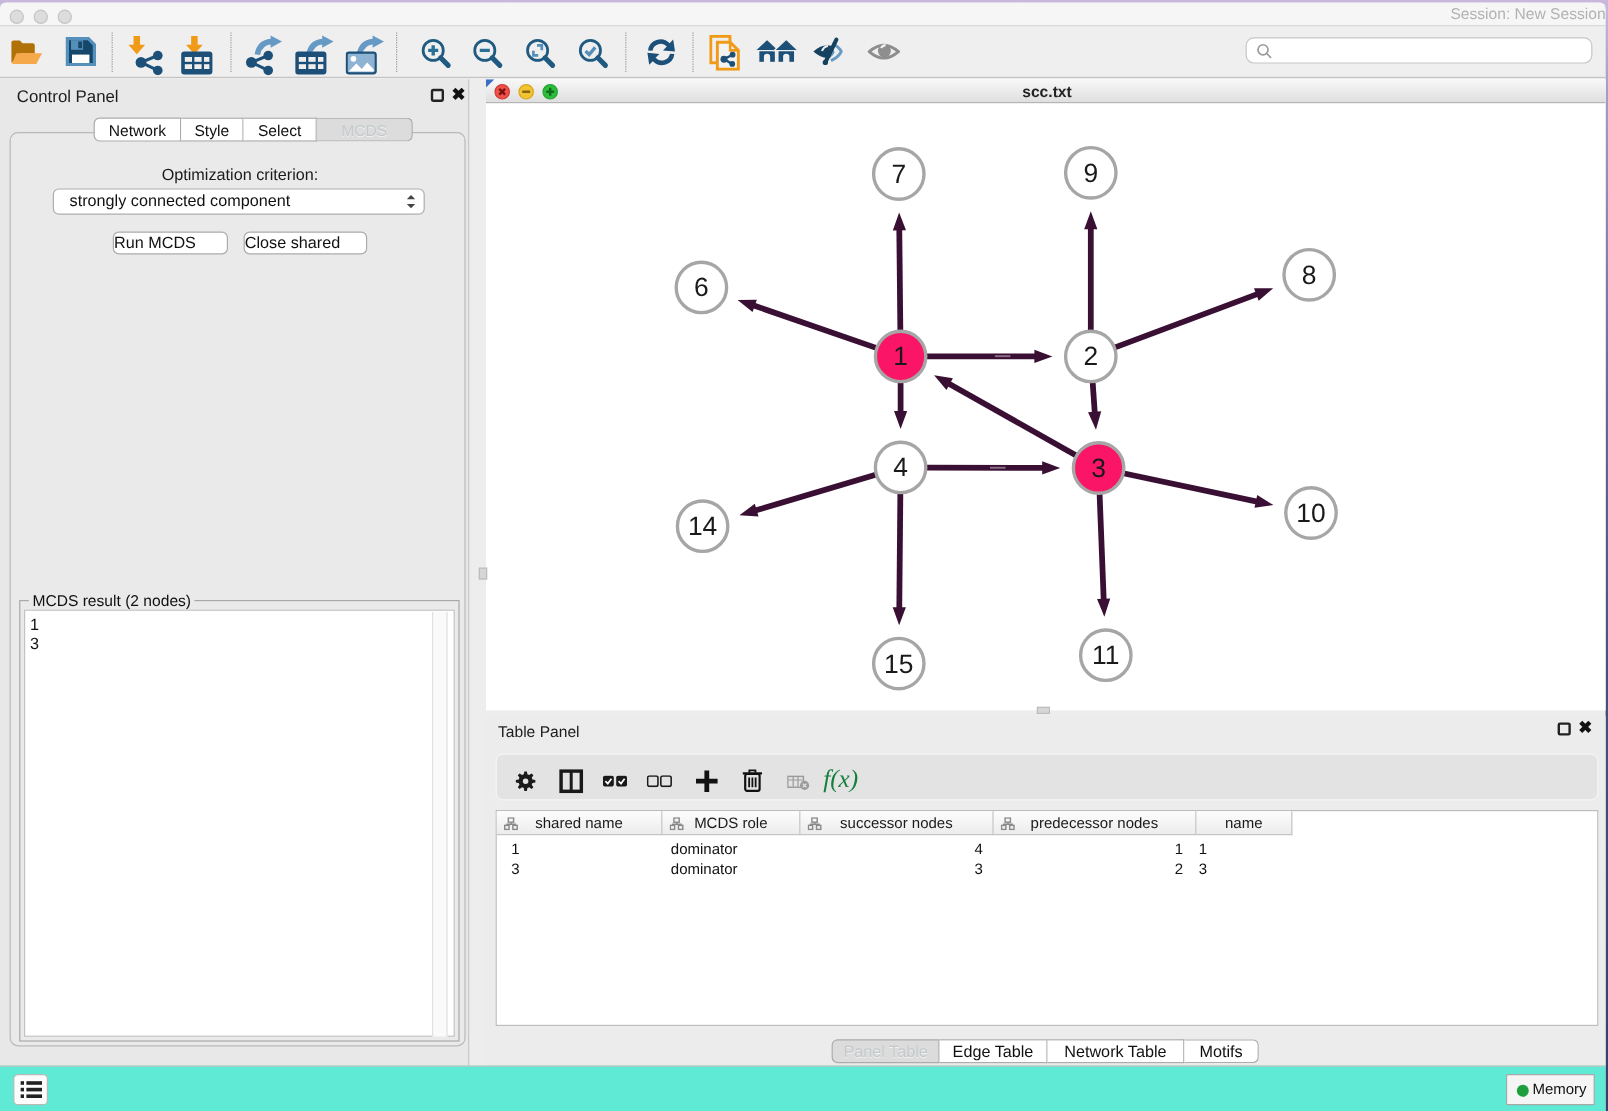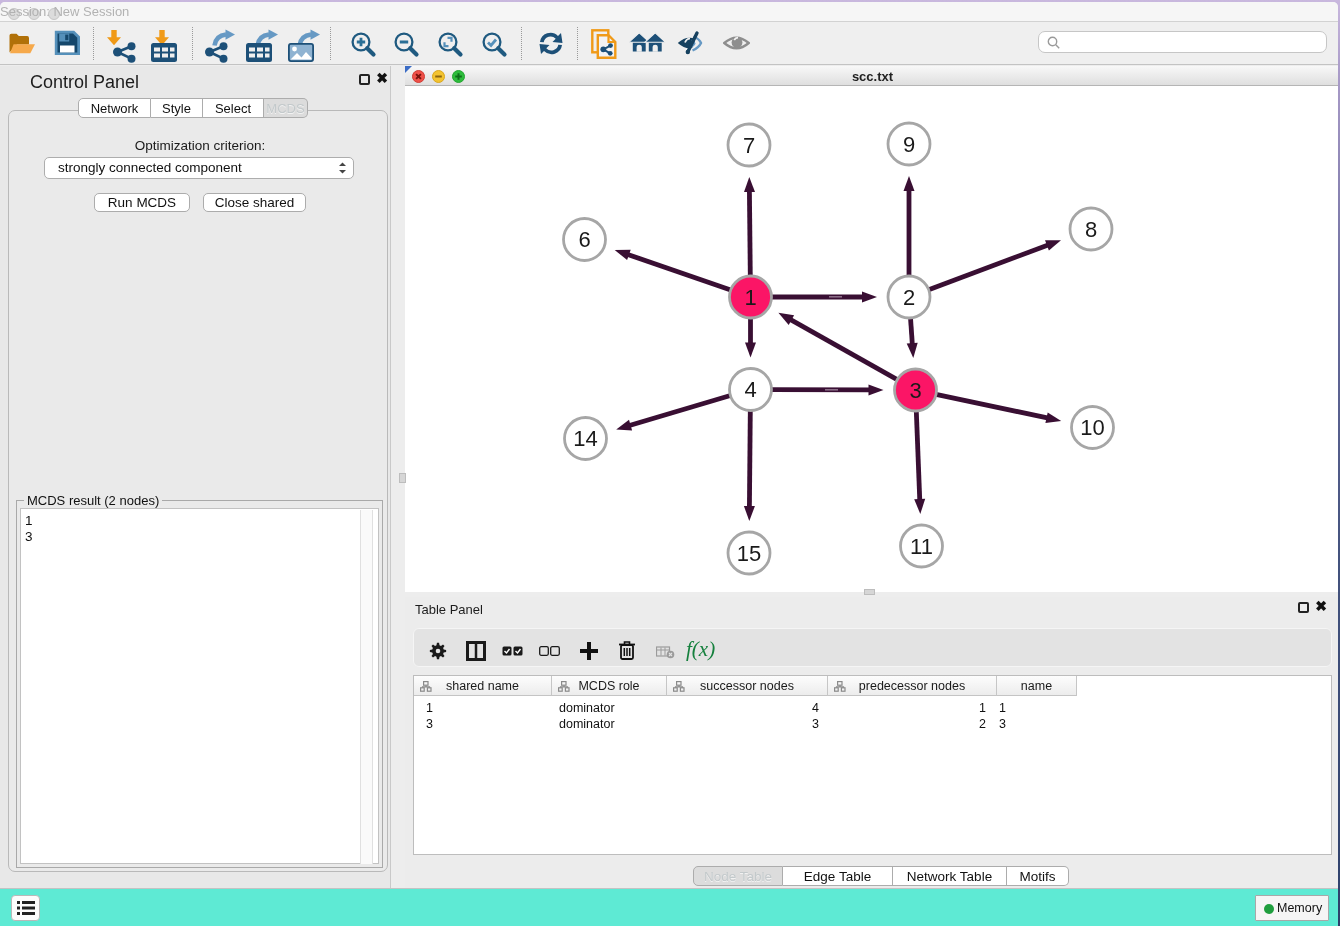--- a/index.html
+++ b/index.html
@@ -1,37 +1,37 @@
 <!DOCTYPE html>
 <html><head>
 <meta charset="utf-8">
 <style>
   * { margin:0; padding:0; box-sizing:border-box; }
   html,body { width:1340px; height:926px; overflow:hidden; }
   body { background:linear-gradient(180deg,#c9b8de 0%,#a99bc8 8%,#66699a 35%,#44537e 60%,#2e406b 100%); font-family:"Liberation Sans", sans-serif; position:relative; }
   #win { position:absolute; left:0; top:2px; width:1338px; height:924px; background:#ededed; border-radius:5px 5px 0 0; overflow:hidden; }
   #titlebar { position:absolute; left:0; top:0; width:1338px; height:20px; background:#f6f6f6; border-bottom:1px solid #d2d2d2; }
   .tl { position:absolute; top:6px; width:12px; height:12px; border-radius:50%; background:#dcdcdc; border:1px solid #c6c6c6; }
-  #title-text { position:absolute; top:2px; left:0; width:100%; text-align:left; font-size:13px; color:#b2b2b2; }
+  #title-text { position:absolute; top:2px; left:0; width:100%; text-align:right; font-size:13px; color:#b2b2b2; }
   #toolbar { position:absolute; left:0; top:20px; width:1338px; height:43px; background:#efefef; border-bottom:1px solid #c3c3c3; }
   .tsep { position:absolute; top:5px; height:33px; width:0; border-left:1px dotted #9a9a9a; }
   .ticon { position:absolute; top:7px; }
   #searchbox { position:absolute; left:1038px; top:9px; width:289px; height:22px; background:#fff; border:1px solid #c6c6c6; border-radius:7px; }
   
   #cpanel { position:absolute; left:0; top:64px; width:391px; height:822px; background:#e8e8e8; border-right:1px solid #c9c9c9; }
-  #cp-head { position:absolute; left:30px; top:6px; font-size:18px; color:#1d1d1d; }
+  #cp-head { position:absolute; left:14px; top:6px; font-size:14px; color:#1d1d1d; }
   #cp-box { position:absolute; left:8px; top:44px; width:380px; height:762px; background:#eaeaea; border:1px solid #b9b9b9; border-radius:7px; }
   .tabgrp { position:absolute; display:flex; font-size:13px; color:#111; }
   .tabgrp .tab, .btabs .tab { border:1px solid #acacac; border-left:none; background:#fff; display:flex; align-items:center; justify-content:center; }
   .tabgrp .tab:first-child, .btabs .tab:first-child { border-left:1px solid #acacac; border-radius:5px 0 0 5px; }
   .tabgrp .tab:last-child, .btabs .tab:last-child { border-radius:0 5px 5px 0; }
   .tabgrp .sel, .btabs .sel { background:#dcdcdc; color:#c3c9cb; text-shadow:0 1px 0 #f2f2f2; }
   #opt-label { position:absolute; left:0; top:72px; width:400px; text-align:center; font-size:13.5px; color:#1a1a1a; }
   #dropdown { position:absolute; left:44px; top:91px; width:310px; height:22px; background:#fff; border:1px solid #adadad; border-radius:5px; font-size:13.5px; color:#111; line-height:20px; padding-left:13px; }
-  .btn { position:absolute; height:19px; background:#fff; border:1px solid #acacac; border-radius:5px; font-size:13.5px; color:#111; text-align:center; line-height:18px; }
+  .btn { position:absolute; height:19px; background:#fff; border:1px solid #acacac; border-radius:5px; font-size:13.5px; color:#111; line-height:18px; }
   #fieldset { position:absolute; left:16px; top:434px; width:367px; height:368px; border:1px solid #a9a9a9; }
   #fs-legend { position:absolute; left:7px; top:-8px; background:#eaeaea; padding:0 3px; font-size:13px; color:#111; }
   #fs-area { position:absolute; left:3px; top:7px; width:359px; height:356px; background:#fff; border:1px solid #c2c2c2; font-size:13.5px; color:#111; line-height:16px; padding:4px 0 0 4px; }
   #fs-scroll { position:absolute; right:5px; top:1px; width:13px; height:354px; background:#fafafa; border-left:1px solid #e0e0e0; border-right:1px solid #e0e0e0; }
   
   #netwin { position:absolute; left:405px; top:64px; width:935px; height:526px; background:#fff; }
   #net-titlebar { position:absolute; left:0; top:0; width:935px; height:20px; background:linear-gradient(#f8f8f8,#dfdfdf); border-bottom:1px solid #b5b5b5; }
   #net-title { position:absolute; top:3px; left:0; width:100%; text-align:center; font-size:13px; font-weight:bold; color:#222; }
   .tlb { position:absolute; top:3.5px; width:13px; height:13px; border-radius:50%; }
   
@@ -214,21 +214,21 @@
 
   <div id="cpanel">
     <div id="cp-head">Control Panel</div>
     <div style="position:absolute;right:20px;top:8px;width:11px;height:11px;border:2px solid #222;border-radius:2px"></div>
     <div style="position:absolute;right:2px;top:4px;font-size:14px;font-weight:bold;color:#111">✖</div>
     <div id="cp-box"></div>
     <div class="tabgrp" style="left:78px;top:32px;height:20px">
       <div class="tab" style="width:73px">Network</div>
       <div class="tab" style="width:52px">Style</div>
       <div class="tab" style="width:61px">Select</div>
-      <div class="tab sel" style="width:44px">MCDS</div>
+      <div class="tab sel" style="width:80px">MCDS</div>
     </div>
     <div id="opt-label">Optimization criterion:</div>
     <div id="dropdown">strongly connected component
       <svg width="11" height="14" style="position:absolute;right:5px;top:3px" viewBox="0 0 11 14">
           <path d="M2 5 L5.5 1.5 L9 5 Z" fill="#444"></path>
           <path d="M2 9 L5.5 12.5 L9 9 Z" fill="#444"></path>
         </svg>
     </div>
     <div class="btn" style="left:94px;top:127px;width:96px">Run MCDS</div>
     <div class="btn" style="left:203px;top:127px;width:103px">Close shared</div>
@@ -418,22 +418,22 @@
       <div class="row" style="left:330px;top:24px;width:75px;text-align:right">4</div>
       <div class="row" style="left:500px;top:24px;width:72px;text-align:right">1</div>
       <div class="row" style="left:585px;top:24px">1</div>
       <div class="row" style="left:12px;top:40px">3</div>
       <div class="row" style="left:145px;top:40px">dominator</div>
       <div class="row" style="left:330px;top:40px;width:75px;text-align:right">3</div>
       <div class="row" style="left:500px;top:40px;width:72px;text-align:right">2</div>
       <div class="row" style="left:585px;top:40px">3</div>
     </div>
     <div class="btabs" style="left:288px;top:269px;height:20px">
-      <div class="tab sel" style="width:90px">Node Table</div>
-      <div class="tab" style="width:110px">Edge Table</div>
+      <div class="tab sel" style="width:90px">Panel Table</div>
+      <div class="tab" style="width:90px">Edge Table</div>
       <div class="tab" style="width:114px">Network Table</div>
       <div class="tab" style="width:62px">Motifs</div>
     </div>
   </div>
 
   <div style="position:absolute;left:399px;top:471px;width:7px;height:10px;background:#d6d6d6;border:1px solid #bdbdbd"></div>
   <div style="position:absolute;left:864px;top:587px;width:11px;height:6px;background:#d6d6d6;border:1px solid #bdbdbd"></div>
   <div id="statusbar">
     <div id="listbtn">
       <svg width="18" height="16" style="position:absolute;left:5px;top:4px" viewBox="0 0 18 16">

